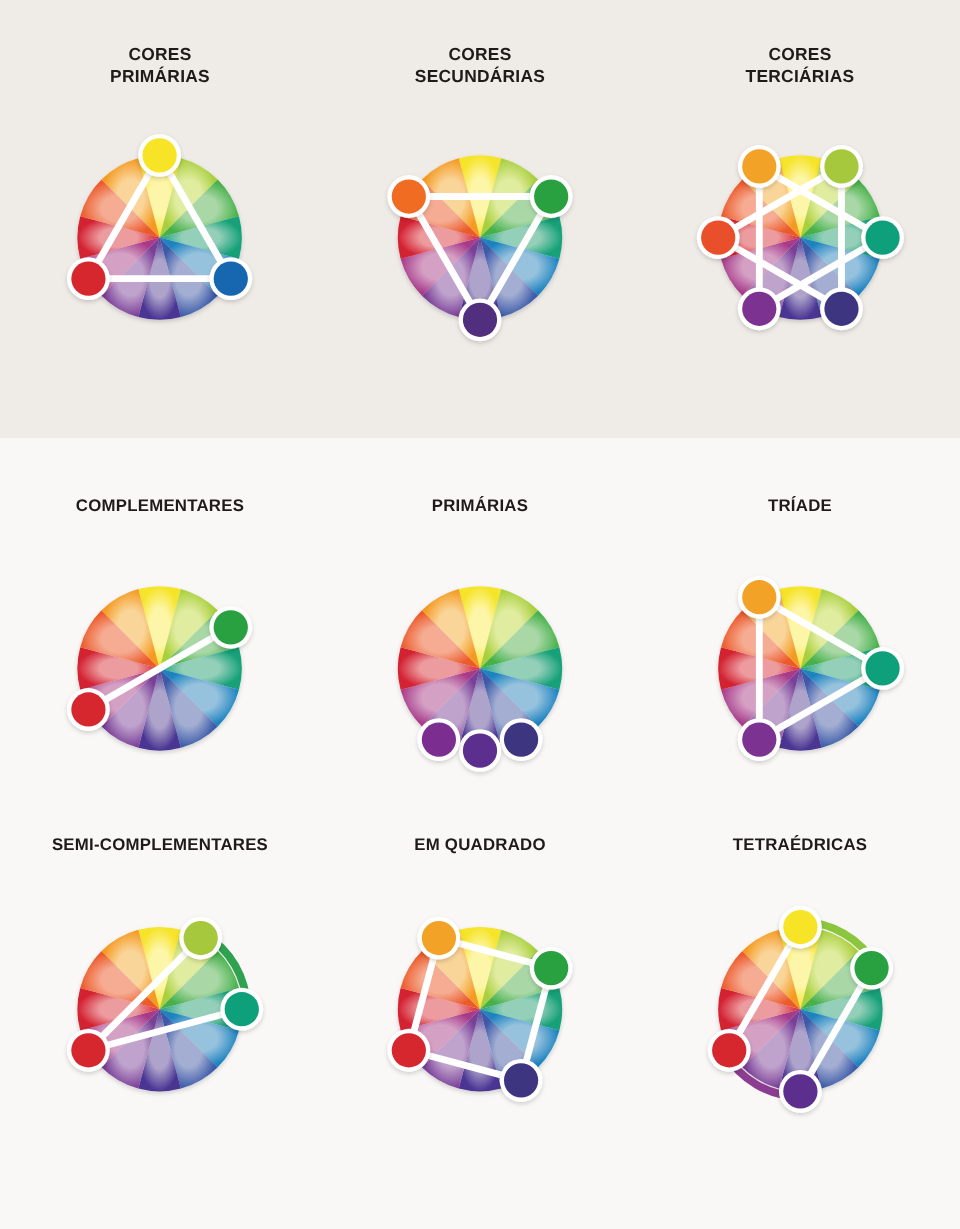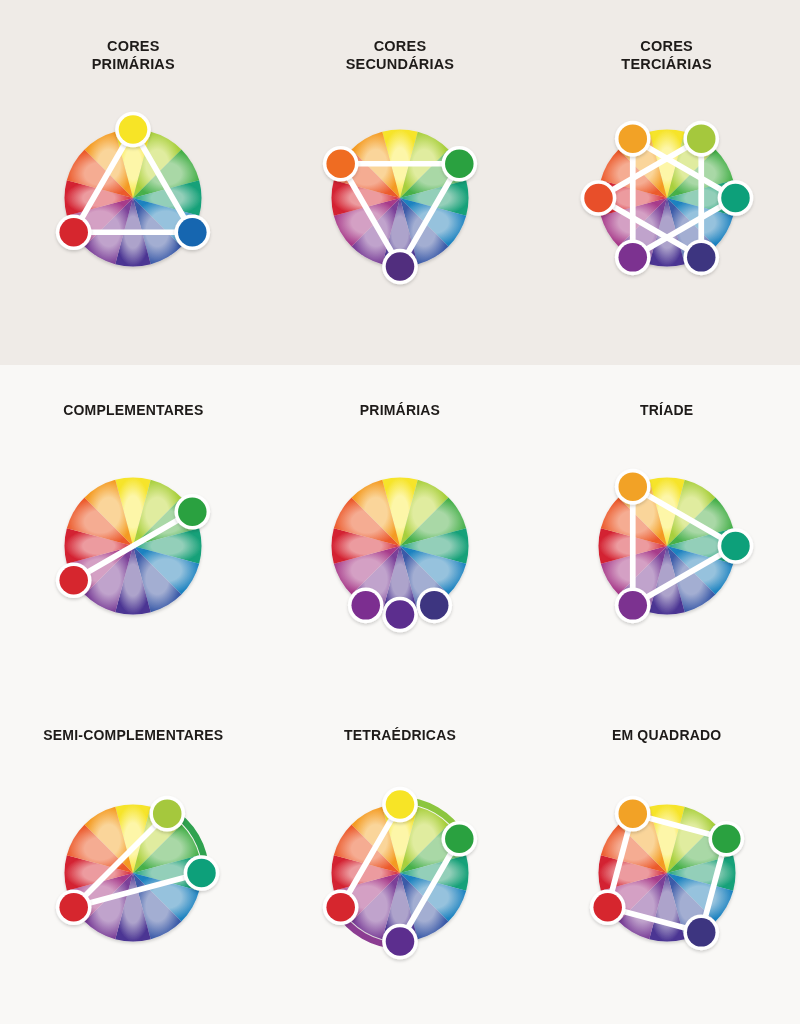--- a/index.html
+++ b/index.html
@@ -13,40 +13,40 @@
 
   .band { position: absolute; left: 0; width: 800px; }
   .band-top    { top: 0;   height: 365px; background: #efebe7; }
   .band-bottom { top: 365px; height: 659px; background: #f9f8f6; }
 
   .row {
     position: absolute; left: 0; width: 800px;
     display: flex; justify-content: space-around; align-items: flex-end;
   }
   .row-1 { top: 0;   height: 365px; }
-  .row-2 { top: 354px; height: 330px; }
+  .row-2 { top: 365px; height: 330px; }
   .row-3 { top: 695px; height: 329px; }
 
   .cell {
     width: 266px; height: 100%;
     display: flex; flex-direction: column;
     align-items: center;
   }
 
   .cell-title {
     text-align: center;
     font-weight: bold;
     color: #1e1b19;
     letter-spacing: 0.2px;
     line-height: 1.22;
     white-space: pre-line;
   }
   .row-1 .cell-title { font-size: 14.5px; margin-top: 38px; }
   .row-2 .cell-title { font-size: 14px;   margin-top: 48px; }
-  .row-3 .cell-title { font-size: 14px;   margin-top: 32px; }
+  .row-3 .cell-title { font-size: 14px;   margin-top: 0; }
 
   .wheel-wrap { position: relative; }
   .row-1 .wheel-wrap { margin-top: 18px; }
   .row-2 .wheel-wrap { margin-top: 20px; }
   .row-3 .wheel-wrap { margin-top: 22px; }
 
   svg.wheel { display: block; overflow: visible; }
   .seg { stroke: none; }
   .link-line { stroke: #ffffff; stroke-width: 8; stroke-linecap: round; fill: none; }
   .link-arc  { stroke-width: 9; stroke-linecap: round; fill: none; }
@@ -777,20 +777,126 @@
               <circle class="dot-core" cx="246.00" cy="150.00" r="20" fill="#10a07a"></circle>
             </g>
             <g filter="url(#sh6)">
               <circle class="dot-ring" cx="66.86" cy="198.00" r="25"></circle>
               <circle class="dot-core" cx="66.86" cy="198.00" r="20" fill="#d6252f"></circle>
             </g>
           </svg>
         </div>
     </div>
     <div class="cell">
+      <div class="cell-title">EM QUADRADO</div>
+      <div class="wheel-wrap">
+          <svg class="wheel" width="214" height="214" viewBox="0 0 300 300">
+            <defs>
+              <radialGradient id="g8_0" cx="50%" cy="50%" r="50%" gradientUnits="objectBoundingBox">
+                <stop offset="0%" stop-color="#fdf6a8"></stop>
+                <stop offset="46%" stop-color="#fdf6a8"></stop>
+                <stop offset="100%" stop-color="#f6e42a"></stop>
+              </radialGradient>
+              <radialGradient id="g8_1" cx="50%" cy="50%" r="50%" gradientUnits="objectBoundingBox">
+                <stop offset="0%" stop-color="#e0ec9f"></stop>
+                <stop offset="46%" stop-color="#e0ec9f"></stop>
+                <stop offset="100%" stop-color="#a8cf3c"></stop>
+              </radialGradient>
+              <radialGradient id="g8_2" cx="50%" cy="50%" r="50%" gradientUnits="objectBoundingBox">
+                <stop offset="0%" stop-color="#a9d8a6"></stop>
+                <stop offset="46%" stop-color="#a9d8a6"></stop>
+                <stop offset="100%" stop-color="#46b04a"></stop>
+              </radialGradient>
+              <radialGradient id="g8_3" cx="50%" cy="50%" r="50%" gradientUnits="objectBoundingBox">
+                <stop offset="0%" stop-color="#93cfb9"></stop>
+                <stop offset="46%" stop-color="#93cfb9"></stop>
+                <stop offset="100%" stop-color="#17a179"></stop>
+              </radialGradient>
+              <radialGradient id="g8_4" cx="50%" cy="50%" r="50%" gradientUnits="objectBoundingBox">
+                <stop offset="0%" stop-color="#96c2dd"></stop>
+                <stop offset="46%" stop-color="#96c2dd"></stop>
+                <stop offset="100%" stop-color="#1b82c0"></stop>
+              </radialGradient>
+              <radialGradient id="g8_5" cx="50%" cy="50%" r="50%" gradientUnits="objectBoundingBox">
+                <stop offset="0%" stop-color="#a3aed2"></stop>
+                <stop offset="46%" stop-color="#a3aed2"></stop>
+                <stop offset="100%" stop-color="#3a5aa8"></stop>
+              </radialGradient>
+              <radialGradient id="g8_6" cx="50%" cy="50%" r="50%" gradientUnits="objectBoundingBox">
+                <stop offset="0%" stop-color="#ada3cb"></stop>
+                <stop offset="46%" stop-color="#ada3cb"></stop>
+                <stop offset="100%" stop-color="#4b3593"></stop>
+              </radialGradient>
+              <radialGradient id="g8_7" cx="50%" cy="50%" r="50%" gradientUnits="objectBoundingBox">
+                <stop offset="0%" stop-color="#c0a3cc"></stop>
+                <stop offset="46%" stop-color="#c0a3cc"></stop>
+                <stop offset="100%" stop-color="#7a3f98"></stop>
+              </radialGradient>
+              <radialGradient id="g8_8" cx="50%" cy="50%" r="50%" gradientUnits="objectBoundingBox">
+                <stop offset="0%" stop-color="#d4a0c4"></stop>
+                <stop offset="46%" stop-color="#d4a0c4"></stop>
+                <stop offset="100%" stop-color="#a73a8a"></stop>
+              </radialGradient>
+              <radialGradient id="g8_9" cx="50%" cy="50%" r="50%" gradientUnits="objectBoundingBox">
+                <stop offset="0%" stop-color="#ec9b9f"></stop>
+                <stop offset="46%" stop-color="#ec9b9f"></stop>
+                <stop offset="100%" stop-color="#d32030"></stop>
+              </radialGradient>
+              <radialGradient id="g8_10" cx="50%" cy="50%" r="50%" gradientUnits="objectBoundingBox">
+                <stop offset="0%" stop-color="#f5ac92"></stop>
+                <stop offset="46%" stop-color="#f5ac92"></stop>
+                <stop offset="100%" stop-color="#ec5a2b"></stop>
+              </radialGradient>
+              <radialGradient id="g8_11" cx="50%" cy="50%" r="50%" gradientUnits="objectBoundingBox">
+                <stop offset="0%" stop-color="#fad59a"></stop>
+                <stop offset="46%" stop-color="#fad59a"></stop>
+                <stop offset="100%" stop-color="#f49a20"></stop>
+              </radialGradient>
+              <filter id="sh8" x="-60%" y="-60%" width="220%" height="220%">
+                <feDropShadow dx="0" dy="2.5" stdDeviation="2.5" flood-color="#000000" flood-opacity="0.17"></feDropShadow>
+              </filter>
+            </defs>
+            <g filter="url(#sh8)">
+              <path class="seg" fill="url(#g8_0)" d="M 150 150 L 125.15 57.27 A 96 96 0 0 1 174.85 57.27 Z"></path>
+              <path class="seg" fill="url(#g8_1)" d="M 150 150 L 174.85 57.27 A 96 96 0 0 1 217.88 82.12 Z"></path>
+              <path class="seg" fill="url(#g8_2)" d="M 150 150 L 217.88 82.12 A 96 96 0 0 1 242.73 125.15 Z"></path>
+              <path class="seg" fill="url(#g8_3)" d="M 150 150 L 242.73 125.15 A 96 96 0 0 1 242.73 174.85 Z"></path>
+              <path class="seg" fill="url(#g8_4)" d="M 150 150 L 242.73 174.85 A 96 96 0 0 1 217.88 217.88 Z"></path>
+              <path class="seg" fill="url(#g8_5)" d="M 150 150 L 217.88 217.88 A 96 96 0 0 1 174.85 242.73 Z"></path>
+              <path class="seg" fill="url(#g8_6)" d="M 150 150 L 174.85 242.73 A 96 96 0 0 1 125.15 242.73 Z"></path>
+              <path class="seg" fill="url(#g8_7)" d="M 150 150 L 125.15 242.73 A 96 96 0 0 1 82.12 217.88 Z"></path>
+              <path class="seg" fill="url(#g8_8)" d="M 150 150 L 82.12 217.88 A 96 96 0 0 1 57.27 174.85 Z"></path>
+              <path class="seg" fill="url(#g8_9)" d="M 150 150 L 57.27 174.85 A 96 96 0 0 1 57.27 125.15 Z"></path>
+              <path class="seg" fill="url(#g8_10)" d="M 150 150 L 57.27 125.15 A 96 96 0 0 1 82.12 82.12 Z"></path>
+              <path class="seg" fill="url(#g8_11)" d="M 150 150 L 82.12 82.12 A 96 96 0 0 1 125.15 57.27 Z"></path>
+            </g>
+            <line class="link-line" x1="102.00" y1="66.86" x2="233.14" y2="102.00"></line>
+            <line class="link-line" x1="233.14" y1="102.00" x2="198.00" y2="233.14"></line>
+            <line class="link-line" x1="198.00" y1="233.14" x2="66.86" y2="198.00"></line>
+            <line class="link-line" x1="66.86" y1="198.00" x2="102.00" y2="66.86"></line>
+            <g filter="url(#sh8)">
+              <circle class="dot-ring" cx="233.14" cy="102.00" r="25"></circle>
+              <circle class="dot-core" cx="233.14" cy="102.00" r="20" fill="#2ba13f"></circle>
+            </g>
+            <g filter="url(#sh8)">
+              <circle class="dot-ring" cx="198.00" cy="233.14" r="25"></circle>
+              <circle class="dot-core" cx="198.00" cy="233.14" r="20" fill="#3d3580"></circle>
+            </g>
+            <g filter="url(#sh8)">
+              <circle class="dot-ring" cx="66.86" cy="198.00" r="25"></circle>
+              <circle class="dot-core" cx="66.86" cy="198.00" r="20" fill="#d6252f"></circle>
+            </g>
+            <g filter="url(#sh8)">
+              <circle class="dot-ring" cx="102.00" cy="66.86" r="25"></circle>
+              <circle class="dot-core" cx="102.00" cy="66.86" r="20" fill="#f2a227"></circle>
+            </g>
+          </svg>
+        </div>
+    </div>
+    <div class="cell">
       <div class="cell-title">TETRAÉDRICAS</div>
       <div class="wheel-wrap">
           <svg class="wheel" width="214" height="214" viewBox="0 0 300 300">
             <defs>
               <radialGradient id="g7_0" cx="50%" cy="50%" r="50%" gradientUnits="objectBoundingBox">
                 <stop offset="0%" stop-color="#fdf6a8"></stop>
                 <stop offset="46%" stop-color="#fdf6a8"></stop>
                 <stop offset="100%" stop-color="#f6e42a"></stop>
               </radialGradient>
               <radialGradient id="g7_1" cx="50%" cy="50%" r="50%" gradientUnits="objectBoundingBox">
@@ -882,120 +988,14 @@
               <circle class="dot-ring" cx="150.00" cy="246.00" r="25"></circle>
               <circle class="dot-core" cx="150.00" cy="246.00" r="20" fill="#5b2d8e"></circle>
             </g>
             <g filter="url(#sh7)">
               <circle class="dot-ring" cx="66.86" cy="198.00" r="25"></circle>
               <circle class="dot-core" cx="66.86" cy="198.00" r="20" fill="#d6252f"></circle>
             </g>
           </svg>
         </div>
     </div>
-    <div class="cell">
-      <div class="cell-title">EM QUADRADO</div>
-      <div class="wheel-wrap">
-          <svg class="wheel" width="214" height="214" viewBox="0 0 300 300">
-            <defs>
-              <radialGradient id="g8_0" cx="50%" cy="50%" r="50%" gradientUnits="objectBoundingBox">
-                <stop offset="0%" stop-color="#fdf6a8"></stop>
-                <stop offset="46%" stop-color="#fdf6a8"></stop>
-                <stop offset="100%" stop-color="#f6e42a"></stop>
-              </radialGradient>
-              <radialGradient id="g8_1" cx="50%" cy="50%" r="50%" gradientUnits="objectBoundingBox">
-                <stop offset="0%" stop-color="#e0ec9f"></stop>
-                <stop offset="46%" stop-color="#e0ec9f"></stop>
-                <stop offset="100%" stop-color="#a8cf3c"></stop>
-              </radialGradient>
-              <radialGradient id="g8_2" cx="50%" cy="50%" r="50%" gradientUnits="objectBoundingBox">
-                <stop offset="0%" stop-color="#a9d8a6"></stop>
-                <stop offset="46%" stop-color="#a9d8a6"></stop>
-                <stop offset="100%" stop-color="#46b04a"></stop>
-              </radialGradient>
-              <radialGradient id="g8_3" cx="50%" cy="50%" r="50%" gradientUnits="objectBoundingBox">
-                <stop offset="0%" stop-color="#93cfb9"></stop>
-                <stop offset="46%" stop-color="#93cfb9"></stop>
-                <stop offset="100%" stop-color="#17a179"></stop>
-              </radialGradient>
-              <radialGradient id="g8_4" cx="50%" cy="50%" r="50%" gradientUnits="objectBoundingBox">
-                <stop offset="0%" stop-color="#96c2dd"></stop>
-                <stop offset="46%" stop-color="#96c2dd"></stop>
-                <stop offset="100%" stop-color="#1b82c0"></stop>
-              </radialGradient>
-              <radialGradient id="g8_5" cx="50%" cy="50%" r="50%" gradientUnits="objectBoundingBox">
-                <stop offset="0%" stop-color="#a3aed2"></stop>
-                <stop offset="46%" stop-color="#a3aed2"></stop>
-                <stop offset="100%" stop-color="#3a5aa8"></stop>
-              </radialGradient>
-              <radialGradient id="g8_6" cx="50%" cy="50%" r="50%" gradientUnits="objectBoundingBox">
-                <stop offset="0%" stop-color="#ada3cb"></stop>
-                <stop offset="46%" stop-color="#ada3cb"></stop>
-                <stop offset="100%" stop-color="#4b3593"></stop>
-              </radialGradient>
-              <radialGradient id="g8_7" cx="50%" cy="50%" r="50%" gradientUnits="objectBoundingBox">
-                <stop offset="0%" stop-color="#c0a3cc"></stop>
-                <stop offset="46%" stop-color="#c0a3cc"></stop>
-                <stop offset="100%" stop-color="#7a3f98"></stop>
-              </radialGradient>
-              <radialGradient id="g8_8" cx="50%" cy="50%" r="50%" gradientUnits="objectBoundingBox">
-                <stop offset="0%" stop-color="#d4a0c4"></stop>
-                <stop offset="46%" stop-color="#d4a0c4"></stop>
-                <stop offset="100%" stop-color="#a73a8a"></stop>
-              </radialGradient>
-              <radialGradient id="g8_9" cx="50%" cy="50%" r="50%" gradientUnits="objectBoundingBox">
-                <stop offset="0%" stop-color="#ec9b9f"></stop>
-                <stop offset="46%" stop-color="#ec9b9f"></stop>
-                <stop offset="100%" stop-color="#d32030"></stop>
-              </radialGradient>
-              <radialGradient id="g8_10" cx="50%" cy="50%" r="50%" gradientUnits="objectBoundingBox">
-                <stop offset="0%" stop-color="#f5ac92"></stop>
-                <stop offset="46%" stop-color="#f5ac92"></stop>
-                <stop offset="100%" stop-color="#ec5a2b"></stop>
-              </radialGradient>
-              <radialGradient id="g8_11" cx="50%" cy="50%" r="50%" gradientUnits="objectBoundingBox">
-                <stop offset="0%" stop-color="#fad59a"></stop>
-                <stop offset="46%" stop-color="#fad59a"></stop>
-                <stop offset="100%" stop-color="#f49a20"></stop>
-              </radialGradient>
-              <filter id="sh8" x="-60%" y="-60%" width="220%" height="220%">
-                <feDropShadow dx="0" dy="2.5" stdDeviation="2.5" flood-color="#000000" flood-opacity="0.17"></feDropShadow>
-              </filter>
-            </defs>
-            <g filter="url(#sh8)">
-              <path class="seg" fill="url(#g8_0)" d="M 150 150 L 125.15 57.27 A 96 96 0 0 1 174.85 57.27 Z"></path>
-              <path class="seg" fill="url(#g8_1)" d="M 150 150 L 174.85 57.27 A 96 96 0 0 1 217.88 82.12 Z"></path>
-              <path class="seg" fill="url(#g8_2)" d="M 150 150 L 217.88 82.12 A 96 96 0 0 1 242.73 125.15 Z"></path>
-              <path class="seg" fill="url(#g8_3)" d="M 150 150 L 242.73 125.15 A 96 96 0 0 1 242.73 174.85 Z"></path>
-              <path class="seg" fill="url(#g8_4)" d="M 150 150 L 242.73 174.85 A 96 96 0 0 1 217.88 217.88 Z"></path>
-              <path class="seg" fill="url(#g8_5)" d="M 150 150 L 217.88 217.88 A 96 96 0 0 1 174.85 242.73 Z"></path>
-              <path class="seg" fill="url(#g8_6)" d="M 150 150 L 174.85 242.73 A 96 96 0 0 1 125.15 242.73 Z"></path>
-              <path class="seg" fill="url(#g8_7)" d="M 150 150 L 125.15 242.73 A 96 96 0 0 1 82.12 217.88 Z"></path>
-              <path class="seg" fill="url(#g8_8)" d="M 150 150 L 82.12 217.88 A 96 96 0 0 1 57.27 174.85 Z"></path>
-              <path class="seg" fill="url(#g8_9)" d="M 150 150 L 57.27 174.85 A 96 96 0 0 1 57.27 125.15 Z"></path>
-              <path class="seg" fill="url(#g8_10)" d="M 150 150 L 57.27 125.15 A 96 96 0 0 1 82.12 82.12 Z"></path>
-              <path class="seg" fill="url(#g8_11)" d="M 150 150 L 82.12 82.12 A 96 96 0 0 1 125.15 57.27 Z"></path>
-            </g>
-            <line class="link-line" x1="102.00" y1="66.86" x2="233.14" y2="102.00"></line>
-            <line class="link-line" x1="233.14" y1="102.00" x2="198.00" y2="233.14"></line>
-            <line class="link-line" x1="198.00" y1="233.14" x2="66.86" y2="198.00"></line>
-            <line class="link-line" x1="66.86" y1="198.00" x2="102.00" y2="66.86"></line>
-            <g filter="url(#sh8)">
-              <circle class="dot-ring" cx="233.14" cy="102.00" r="25"></circle>
-              <circle class="dot-core" cx="233.14" cy="102.00" r="20" fill="#2ba13f"></circle>
-            </g>
-            <g filter="url(#sh8)">
-              <circle class="dot-ring" cx="198.00" cy="233.14" r="25"></circle>
-              <circle class="dot-core" cx="198.00" cy="233.14" r="20" fill="#3d3580"></circle>
-            </g>
-            <g filter="url(#sh8)">
-              <circle class="dot-ring" cx="66.86" cy="198.00" r="25"></circle>
-              <circle class="dot-core" cx="66.86" cy="198.00" r="20" fill="#d6252f"></circle>
-            </g>
-            <g filter="url(#sh8)">
-              <circle class="dot-ring" cx="102.00" cy="66.86" r="25"></circle>
-              <circle class="dot-core" cx="102.00" cy="66.86" r="20" fill="#f2a227"></circle>
-            </g>
-          </svg>
-        </div>
-    </div>
   </div>
 </div>
 
 </body></html>

